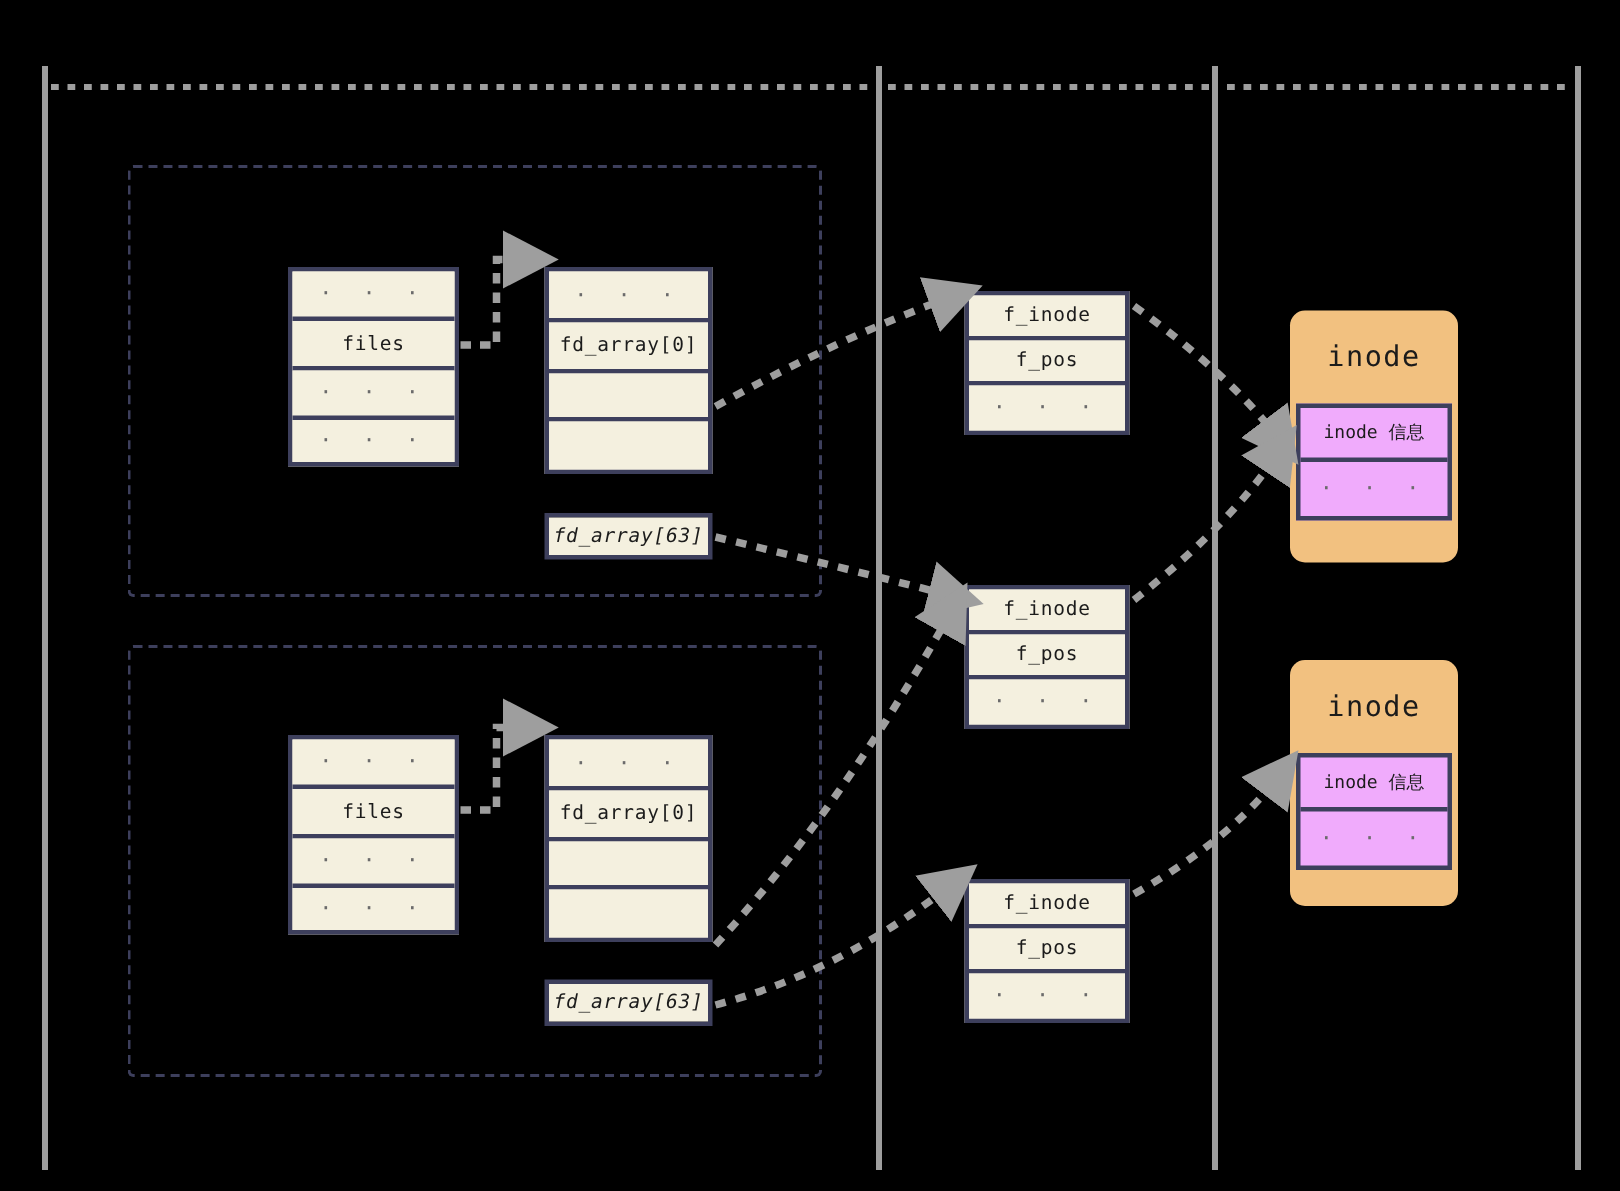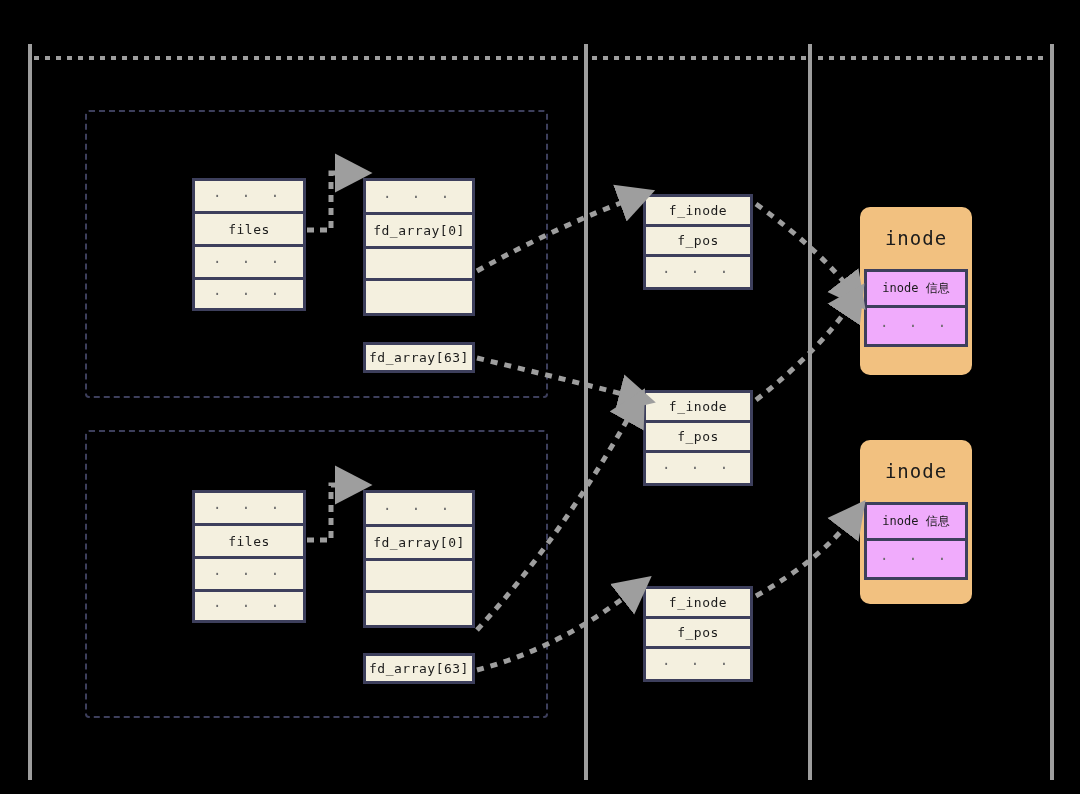--- a/index.html
+++ b/index.html
@@ -62,21 +62,21 @@
   }
   .tbl .row:last-child { border-bottom: none; }
   .tbl .row.ell {
     color: #6b6b6b;
     letter-spacing: 6px;
     font-size: 14px;
   }
   .tbl .row.blank { }
 
   
-  .tbl.single .row { border-bottom: none; }
+  .tbl.single .row { border-bottom: none; font-style: italic; }
 
   
   .inode-card {
     position: absolute;
     box-sizing: border-box;
     background: #f2c180;
     border-radius: 10px;
     overflow: hidden;
   }
   .inode-card .title {

